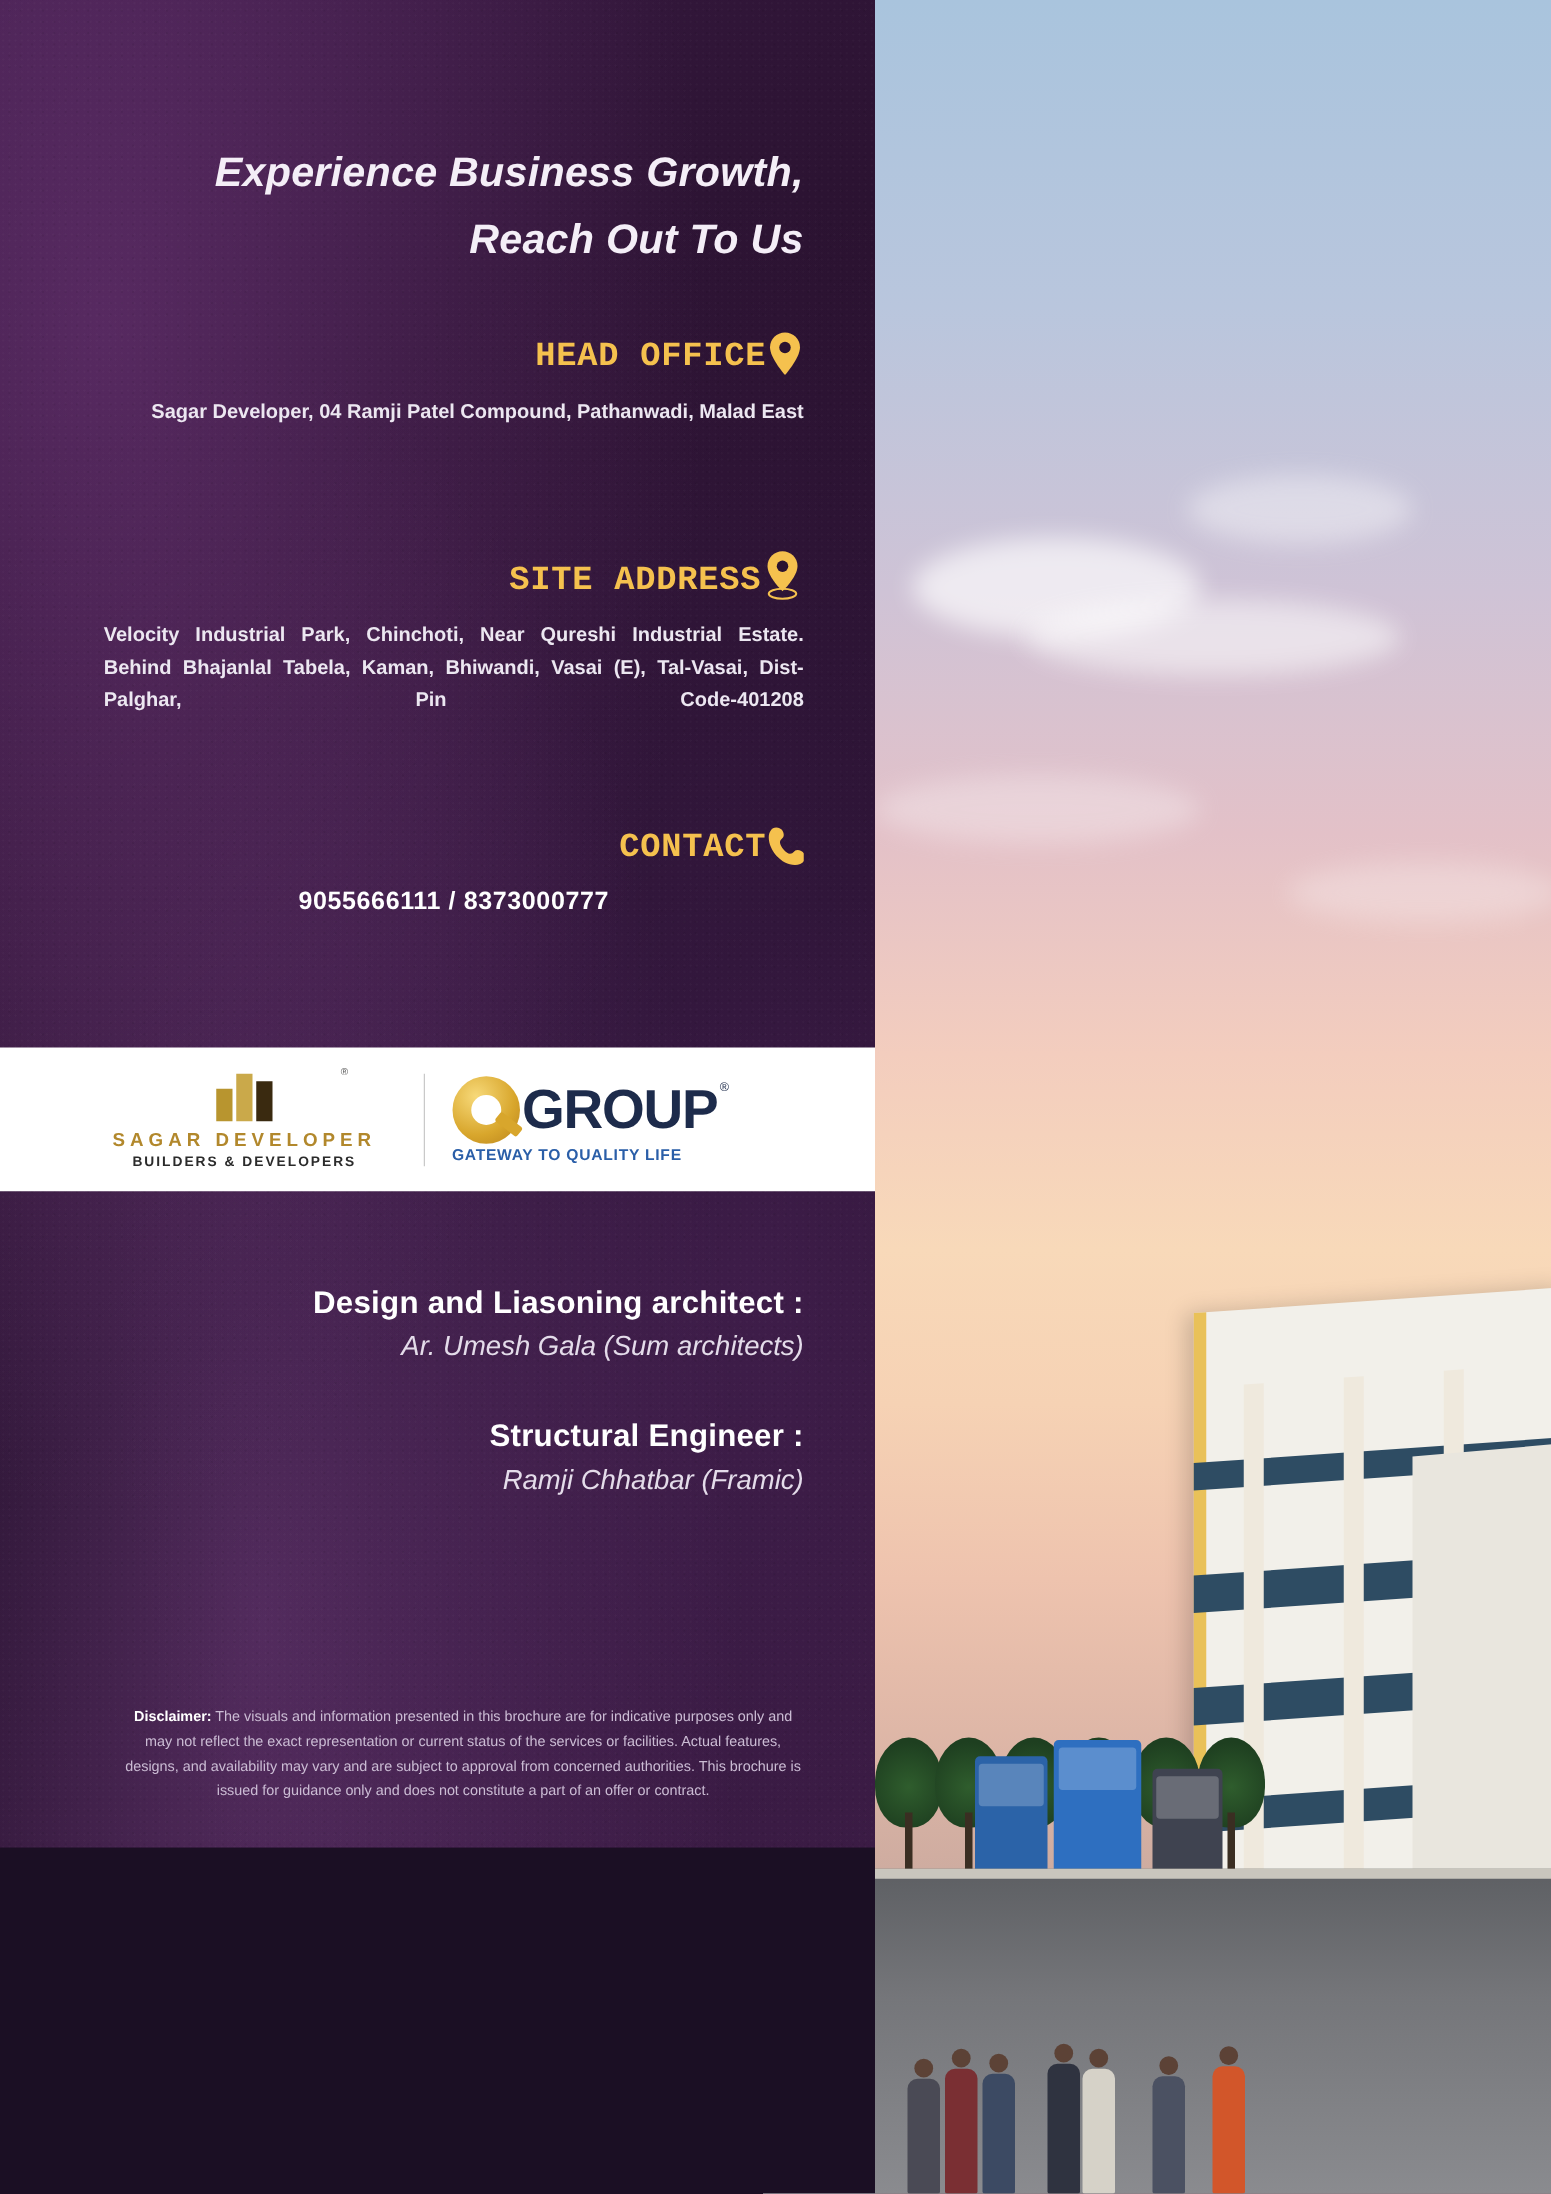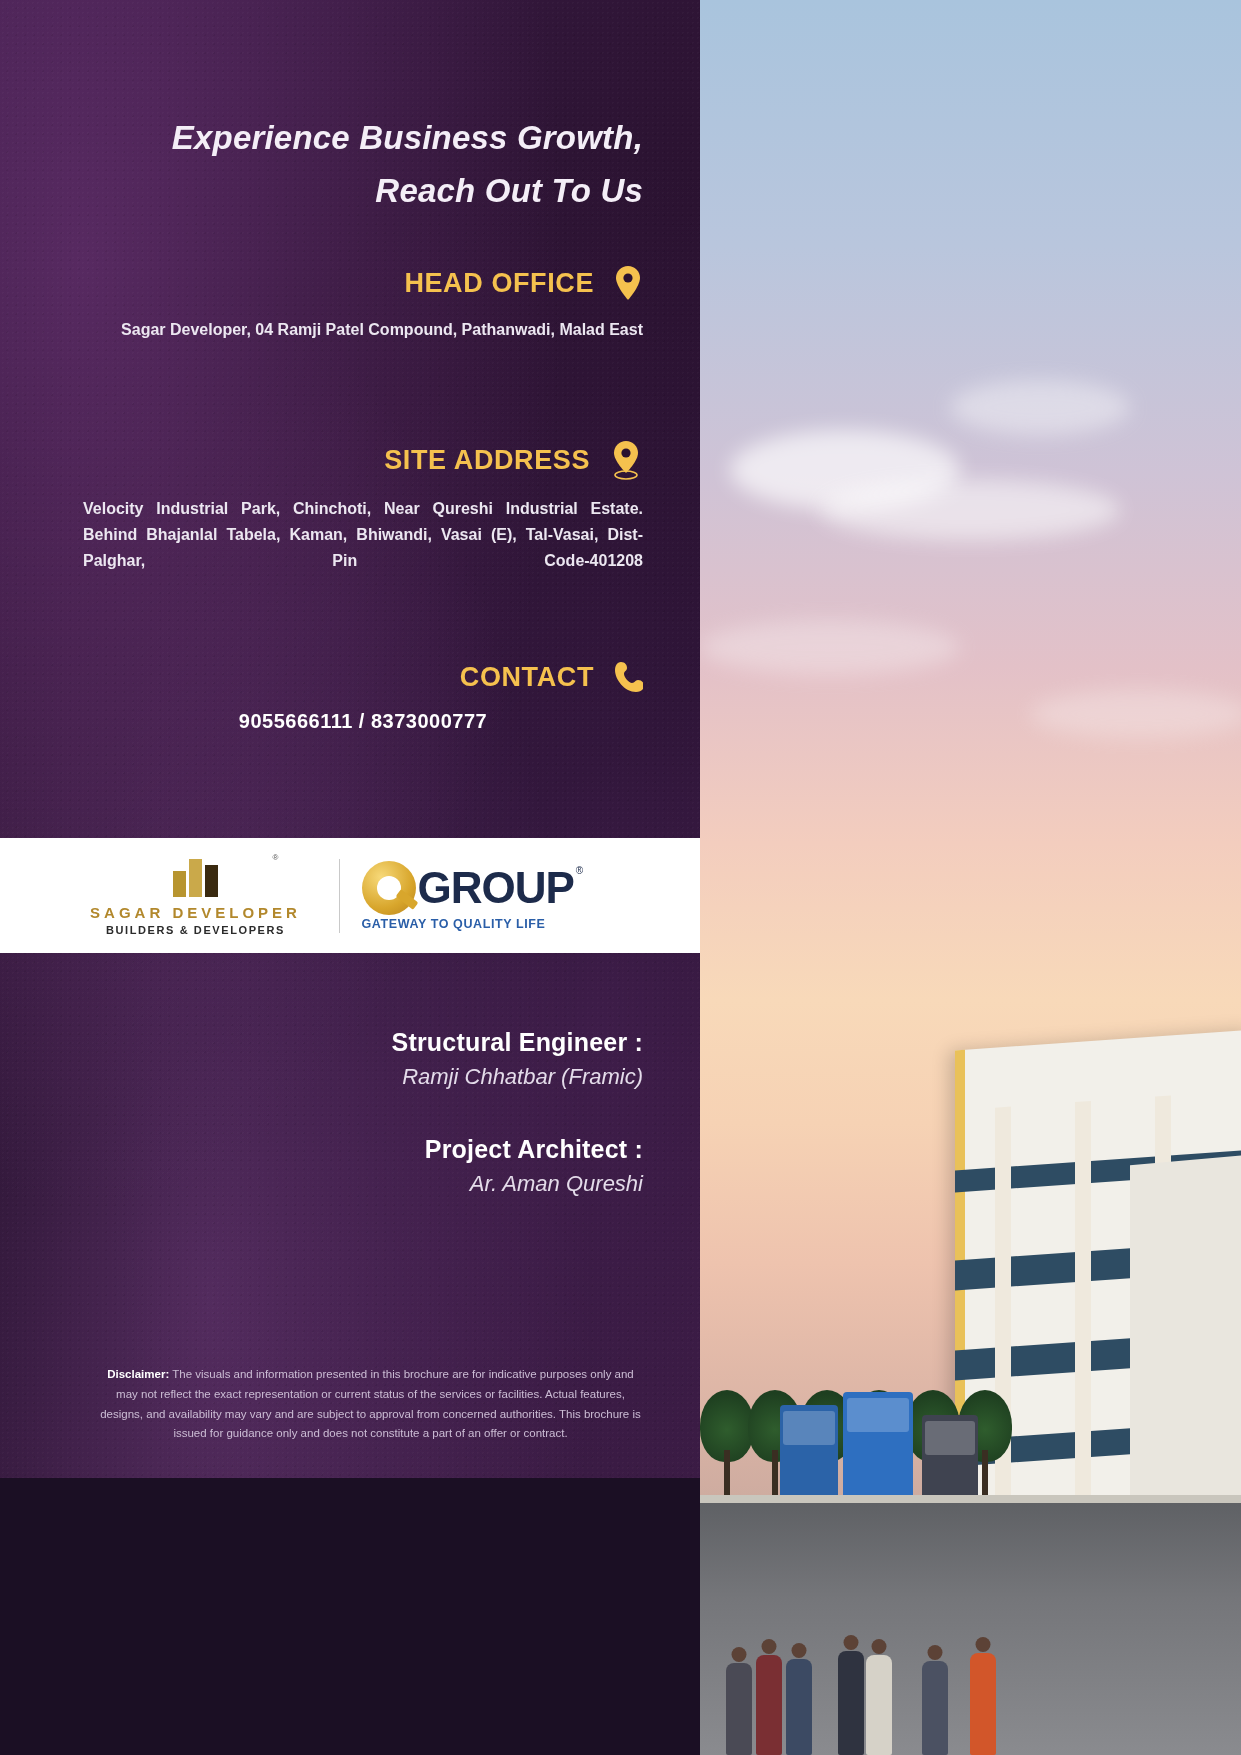--- a/index.html
+++ b/index.html
@@ -219,23 +219,24 @@
   }
 
   .block { position: absolute; right: 57px; width: 560px; text-align: right; }
 
   .sec-title {
     color: #f5c14e;
     font-size: 27px;
     font-weight: bold;
     letter-spacing: .6px;
     display: flex;
-    align-items: center;
+    align-items: flex-end;
     justify-content: flex-end;
-    gap: 19px;
+    gap: 0;
+    font-family: Liberation Mono, monospace;
   }
   .sec-title .pin-icon svg, .sec-title .phone-icon svg { display: block; }
 
   .sec-body {
     margin-top: 16px;
     color: #ece7f1;
     font-size: 16px;
     line-height: 1.62;
     font-weight: 600;
   }
@@ -553,26 +554,26 @@
               </span>
             <span class="group-word">GROUP</span>
             <span class="group-reg">®</span>
           </div>
           <div class="gateway">GATEWAY TO QUALITY LIFE</div>
         </div>
       </div>
 
       <div class="credits">
         <div class="credit-group">
+          <div class="credit-role">Design and Liasoning architect :</div>
+          <div class="credit-name">Ar. Umesh Gala (Sum architects)</div>
+        </div>
+        <div class="credit-group">
           <div class="credit-role">Structural Engineer :</div>
           <div class="credit-name">Ramji Chhatbar (Framic)</div>
-        </div>
-        <div class="credit-group">
-          <div class="credit-role">Project Architect :</div>
-          <div class="credit-name">Ar. Aman Qureshi</div>
         </div>
       </div>
 
       <div class="disclaimer">
         <b>Disclaimer:</b><span> The visuals and information presented in this brochure are for indicative purposes only and may not reflect the exact representation or current status of the services or facilities. Actual features, designs, and availability may vary and are subject to approval from concerned authorities. This brochure is issued for guidance only and does not constitute a part of an offer or contract.</span>
       </div>
 
     </div>
   </div>
 </div>

